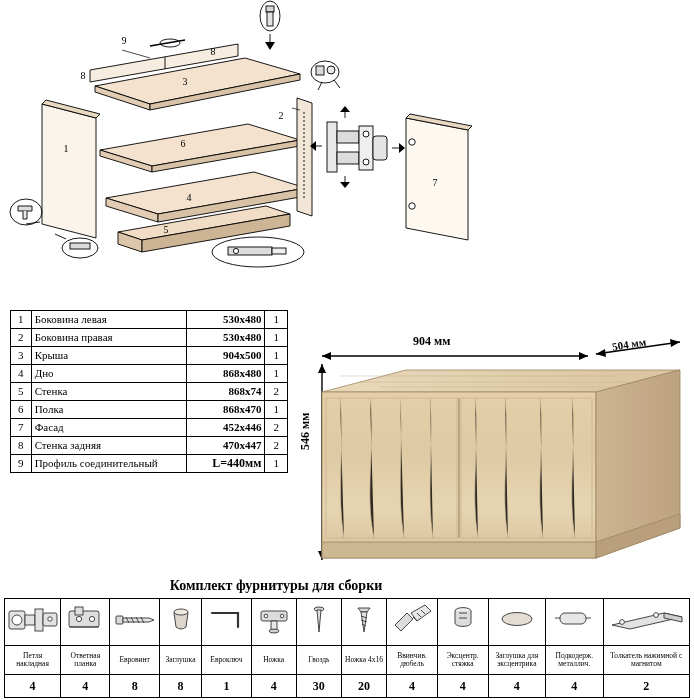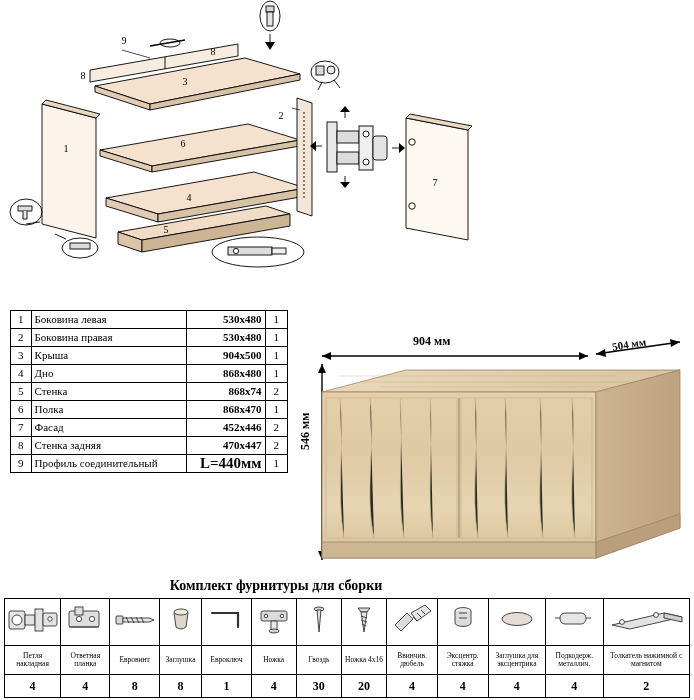--- a/index.html
+++ b/index.html
@@ -36,21 +36,21 @@
     padding:1px 3px;
     height:15px;
     line-height:13px;
     white-space:nowrap;
   }
   .parts-table td.idx{width:14px;text-align:center;}
   .parts-table td.nm{width:150px;text-align:left;font-family:Liberation Serif, serif;}
   .parts-table td.dim{width:72px;text-align:right;font-weight:bold;font-family:Liberation Serif, serif;}
   .parts-table td.qty{width:16px;text-align:center;}
   .parts-table tr.small td.nm{font-size:11px;}
-  .parts-table tr.small td.dim{font-size:15px;}
+  .parts-table tr.small td.dim{font-size:12px;}
 
   
   .cabinet-wrap{position:absolute;left:300px;top:288px;width:390px;height:250px;margin-top:44px;}
   .dim-label{
     position:absolute;
     font-family:"Liberation Serif", serif;
     font-weight:bold;
     font-size:12px;
   }
   .dim-w{left:113px;top:2px;}

